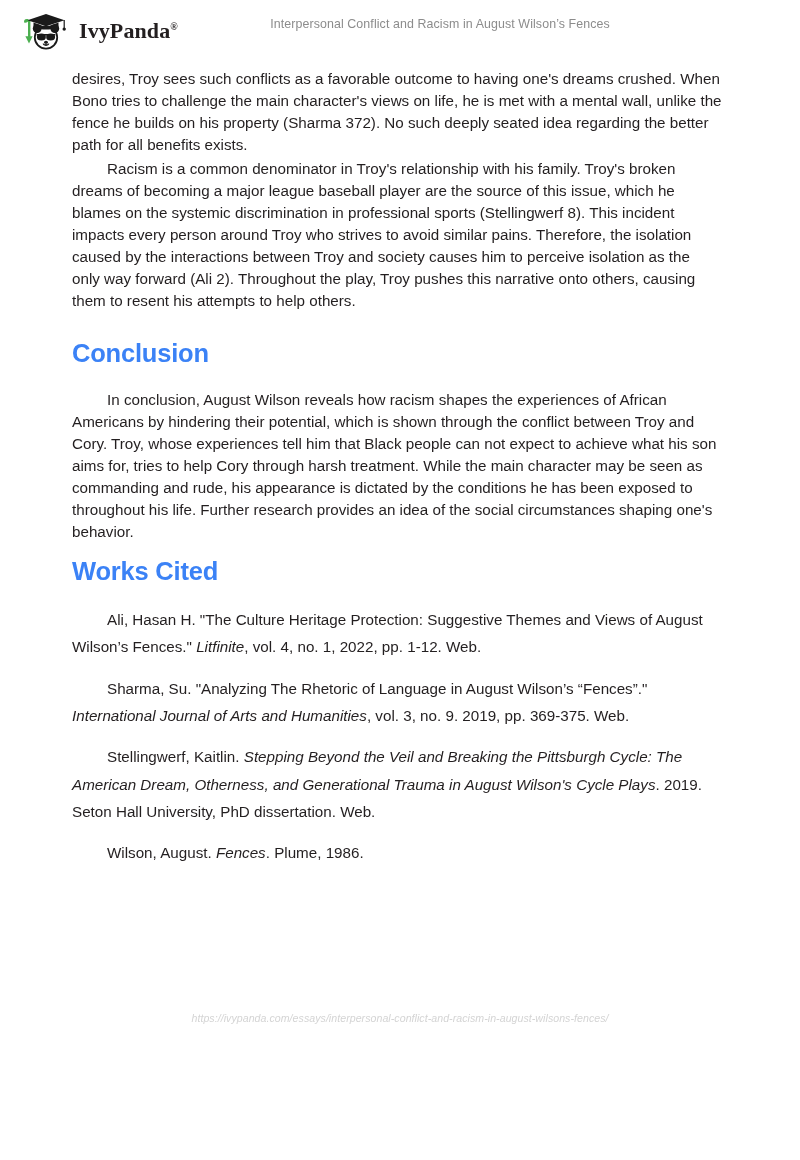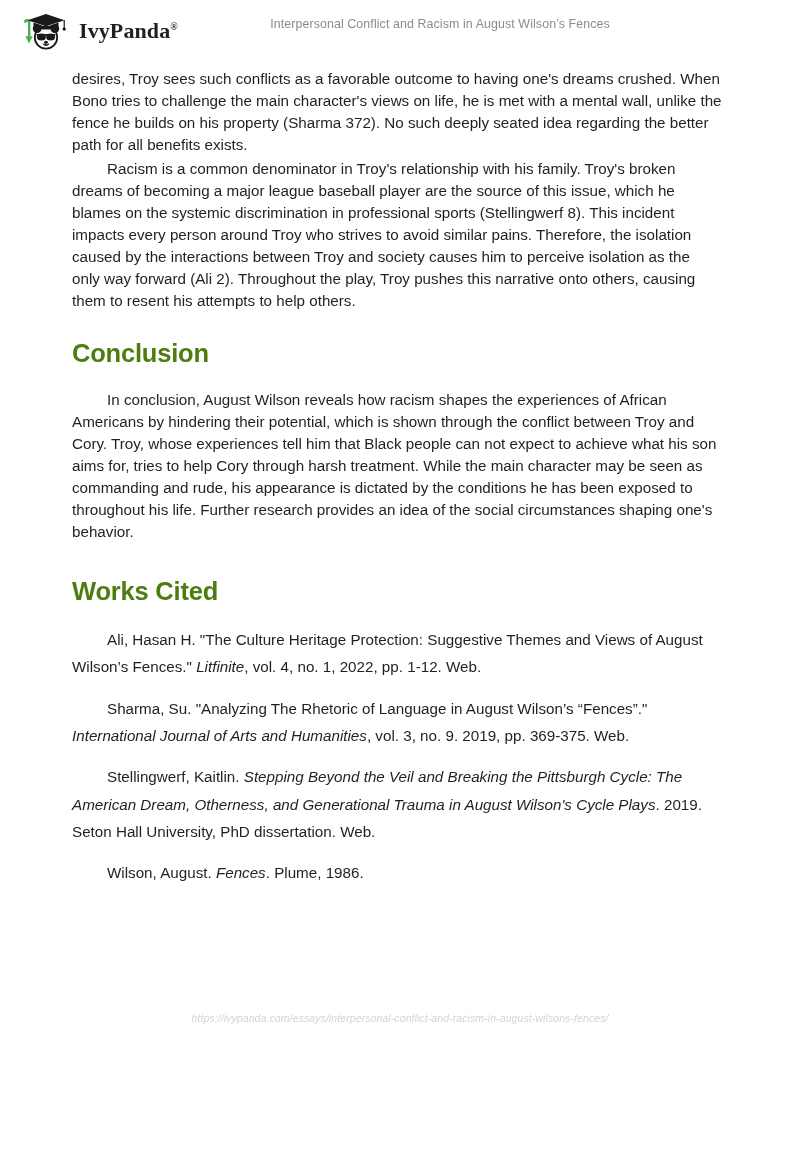--- a/index.html
+++ b/index.html
@@ -93,29 +93,29 @@
     text-indent: 0;
   }
   p.para + p.para {
     margin-top: 2px;
   }
   h2.section-heading {
     font-size: 25.5px;
     font-weight: bold;
     line-height: 1.1;
     margin: 0;
-    color: #4d7c0f;
+    color: #3b82f6;
     letter-spacing: -0.2px;
   }
   .heading-block {
     margin-top: 27px;
     margin-bottom: 22px;
   }
   .works-block {
-    margin-top: 34px;
+    margin-top: 14px;
     margin-bottom: 21px;
   }
   p.citation {
     margin: 0;
     font-size: 15.2px;
     line-height: 27.3px;
     text-indent: 35px;
     color: #231f20;
   }
   p.citation + p.citation {

